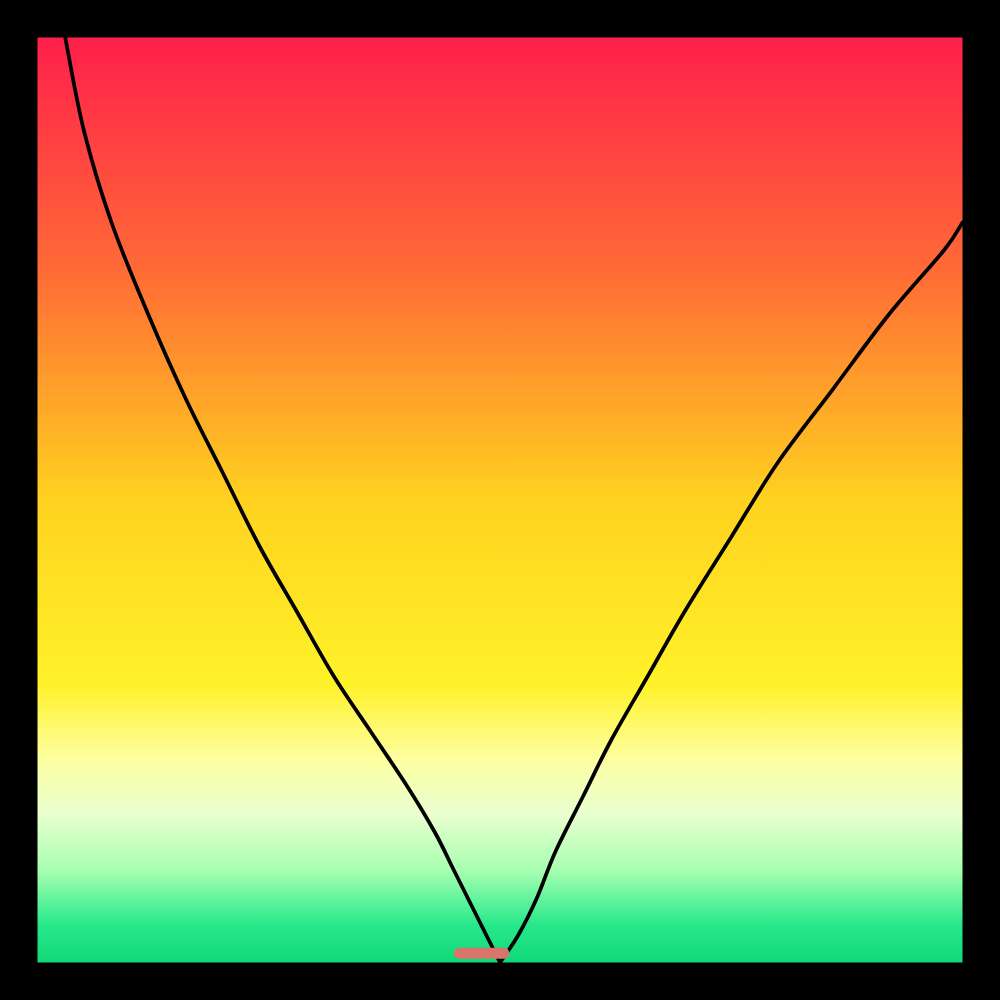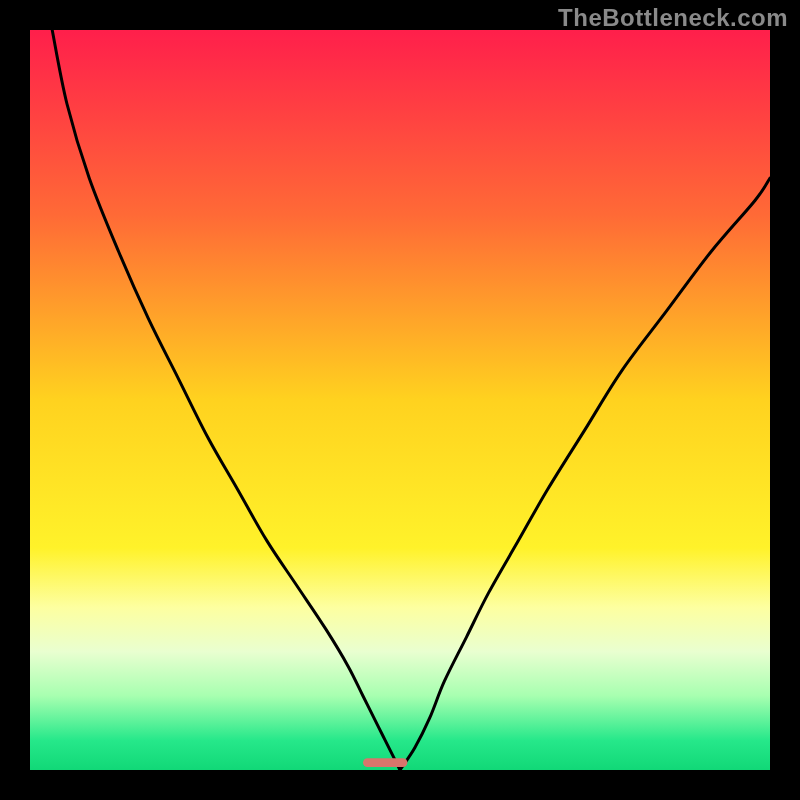--- a/index.html
+++ b/index.html
@@ -55,14 +55,13 @@
     </defs>
 
     <rect id="plot-bg" fill="url(#bg-grad)" x="30" y="30" width="740" height="740"></rect>
 
     <path id="curve-left" fill="none" d="M 52.2 30 C 54.66666666666667 42.33333333333333, 60.833333333333336 79.33333333333333, 67 103.99999999999999 C 73.16666666666667 128.66666666666666, 80.56666666666666 153.3333333333333, 89.2 177.99999999999997 C 97.83333333333334 202.66666666666666, 108.93333333333334 228.5666666666667, 118.8 252.00000000000003 C 128.66666666666666 275.4333333333334, 138.53333333333333 297.6333333333334, 148.4 318.6 C 158.26666666666668 339.56666666666666, 168.13333333333333 358.0666666666666, 178 377.79999999999995 C 187.86666666666667 397.5333333333333, 197.73333333333332 418.50000000000006, 207.6 437.00000000000006 C 217.46666666666667 455.50000000000006, 227.33333333333334 471.53333333333336, 237.20000000000002 488.8 C 247.0666666666667 506.06666666666666, 256.93333333333334 524.5666666666666, 266.8 540.5999999999999 C 276.6666666666667 556.6333333333332, 286.5333333333333 570.1999999999999, 296.4 585 C 306.26666666666665 599.8000000000001, 317.3666666666667 615.8333333333335, 326 629.4000000000001 C 334.6333333333333 642.9666666666667, 342.0333333333333 655.3, 348.2 666.4 C 354.3666666666667 677.5, 358.06666666666666 686.1333333333333, 363 696 C 367.93333333333334 705.8666666666667, 374.09999999999997 718.1999999999999, 377.79999999999995 725.5999999999999 C 381.49999999999994 732.9999999999999, 382.73333333333335 735.4666666666667, 385.2 740.4 C 387.66666666666663 745.3333333333333, 390.1333333333333 750.2666666666667, 392.59999999999997 755.1999999999999 C 395.0666666666666 760.1333333333332, 398.76666666666665 767.5333333333333, 400 770" stroke="#000000" stroke-width="3" stroke-linecap="round"></path>
     <path id="curve-right" fill="none" d="M 400 770 C 402.4666666666667 766.3, 409.8666666666667 756.4333333333333, 414.8 747.8 C 419.73333333333335 739.1666666666666, 424.6666666666667 729.3, 429.6 718.1999999999999 C 434.53333333333336 707.0999999999999, 438.23333333333335 694.7666666666667, 444.40000000000003 681.2 C 450.5666666666667 667.6333333333334, 459.2 651.6000000000001, 466.59999999999997 636.8000000000001 C 473.99999999999994 622, 480.16666666666663 608.4333333333334, 488.8 592.4 C 497.4333333333334 576.3666666666666, 508.5333333333334 557.8666666666666, 518.4000000000001 540.5999999999999 C 528.2666666666668 523.3333333333333, 536.9 507.3, 548 488.8 C 559.1 470.3, 572.6666666666666 449.33333333333337, 585 429.6 C 597.3333333333334 409.8666666666667, 608.4333333333334 390.1333333333333, 622 370.4 C 635.5666666666666 350.66666666666663, 651.5999999999999 330.93333333333334, 666.4 311.2 C 681.2 291.46666666666664, 696.0000000000001 270.5, 710.8000000000001 252.00000000000003 C 725.6 233.50000000000003, 745.3333333333333 212.53333333333333, 755.1999999999999 200.2 C 765.0666666666666 187.86666666666665, 767.5333333333333 181.7, 770 177.99999999999997" stroke="#000000" stroke-width="3" stroke-linecap="round"></path>
 
     <rect id="min-marker" rx="4.439999999999998" ry="4.439999999999998" x="363" y="758.16" width="44.400000000000034" height="8.879999999999995" fill="#d8766c"></rect>
   </svg>
 
-  <div class="watermark">TheBottleneck.com</div>
 </div>
 
 </body></html>

